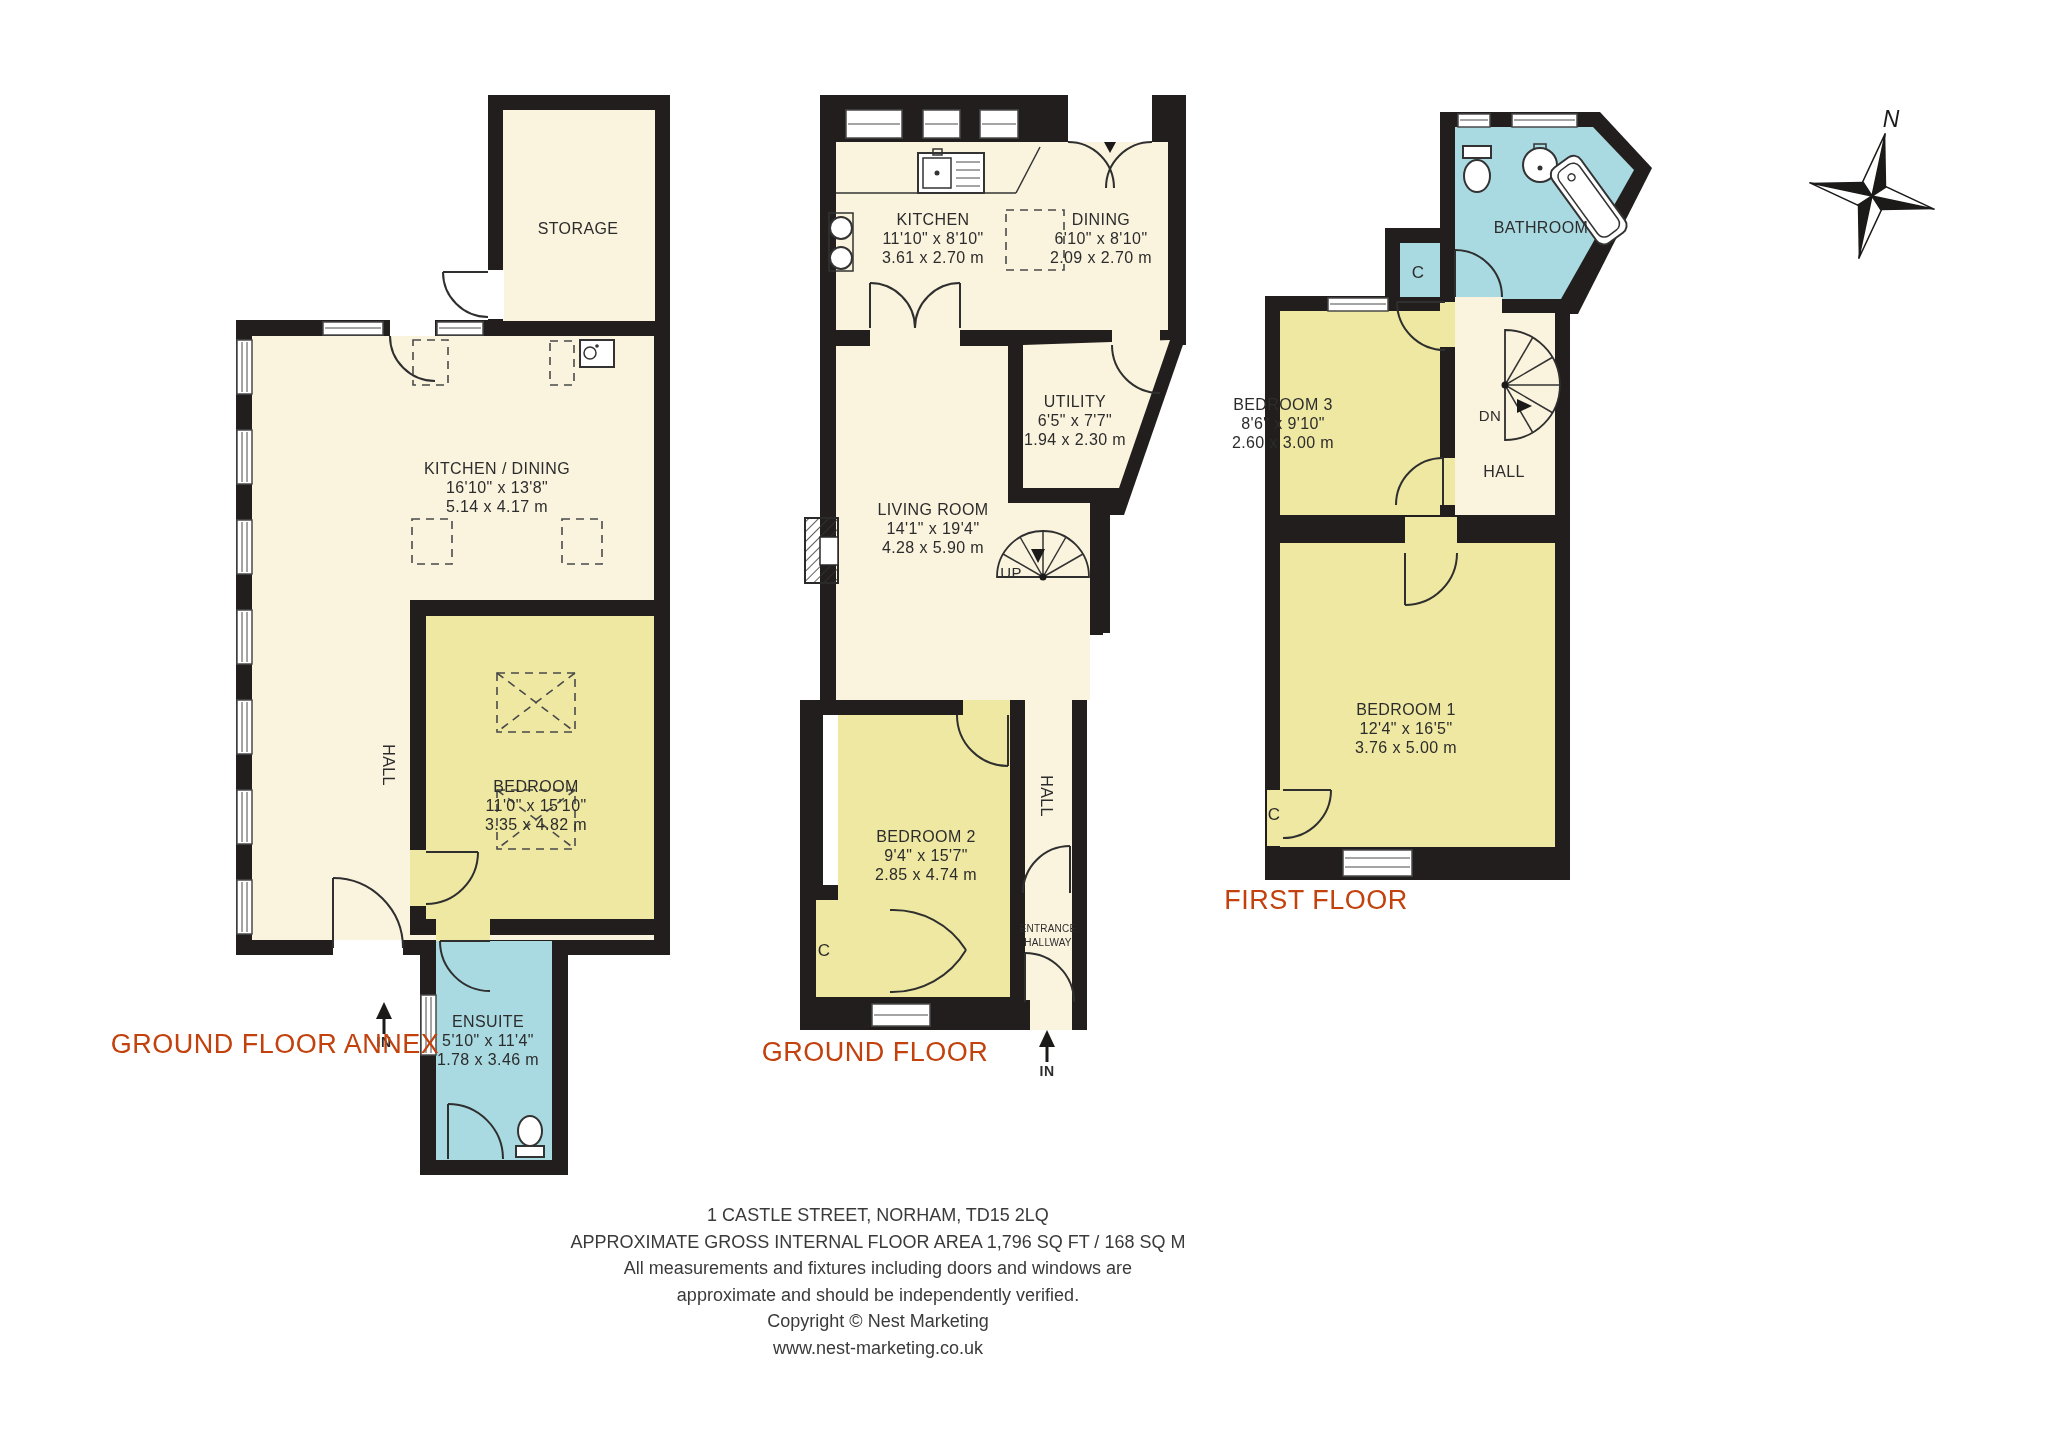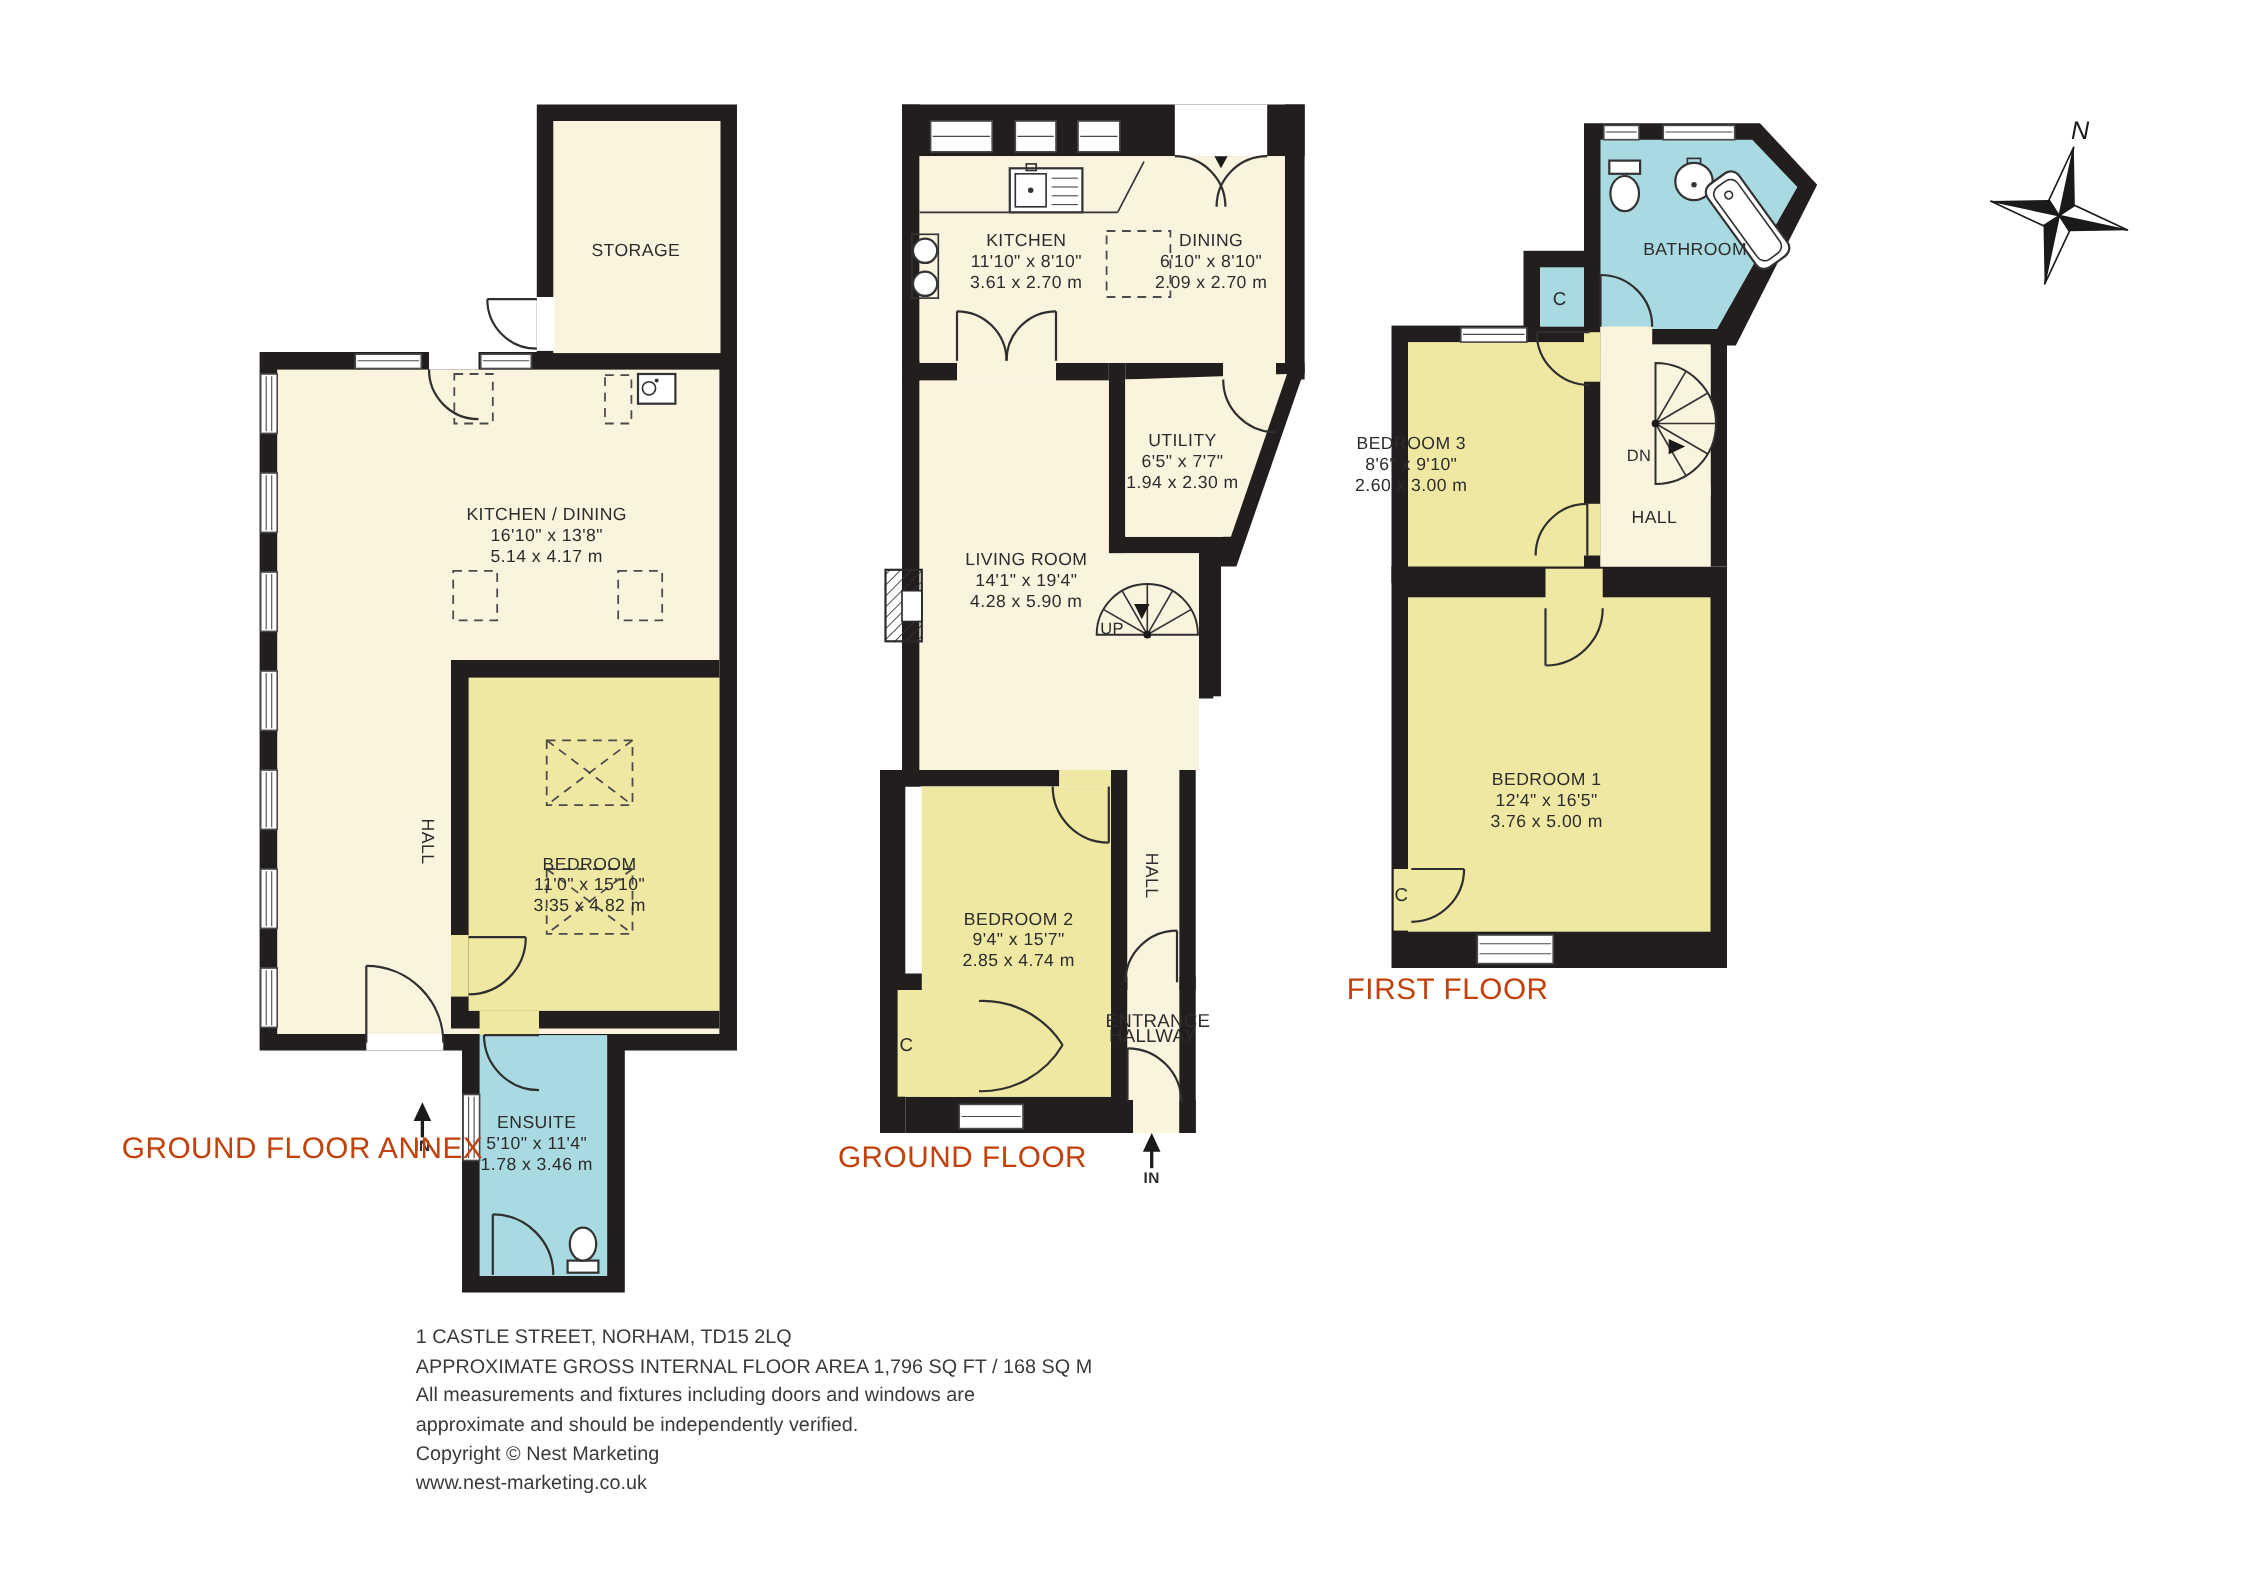--- a/index.html
+++ b/index.html
@@ -15,27 +15,27 @@
   .door{fill:none;stroke:#2f2f2f;stroke-width:2;}
   .fix{fill:#ffffff;stroke:#333;stroke-width:2;}
   .fixthin{fill:none;stroke:#333;stroke-width:1.5;}
   .dash{fill:none;stroke:#4a4a4a;stroke-width:1.6;stroke-dasharray:8 6;}
   .stair{fill:#faf3de;stroke:#2f2f2f;stroke-width:1.8;}
   .mark{fill:#1c1a19;}
   .lbl{position:absolute;transform:translate(-50%,-50%);text-align:center;
        font-size:16px;line-height:19px;color:#2c2c2c;letter-spacing:.4px;white-space:nowrap;}
   .lbl span{display:block;}
   .rot{transform:translate(-50%,-50%) rotate(90deg);}
-  .small{font-size:17px;line-height:13.5px;white-space:normal;width:86px;letter-spacing:.2px;}
+  .small{font-size:10px;line-height:13.5px;white-space:normal;width:86px;letter-spacing:.2px;}
   .cl{font-size:17px;}
   .dir{font-size:14px;font-weight:bold;letter-spacing:.5px;}
   .title{position:absolute;transform:translate(-50%,-50%);font-size:27px;color:#c2410c;
          letter-spacing:.5px;white-space:nowrap;}
   .north{position:absolute;transform:translate(-50%,-50%);font-size:23px;font-style:italic;color:#1c1a19;}
-  .footer{position:absolute;left:378px;top:1202px;width:1000px;text-align:left;
+  .footer{position:absolute;left:378px;top:1202px;width:1000px;text-align:center;
           font-size:18px;line-height:26.6px;color:#3a3a3a;}
 </style>
 </head>
 <body>
 
 <div class="canvas">
 
 <svg width="2048" height="1447" viewBox="0 0 2048 1447">
   <defs>
     <pattern id="hatch" width="7" height="7" patternTransform="rotate(45)" patternUnits="userSpaceOnUse">

